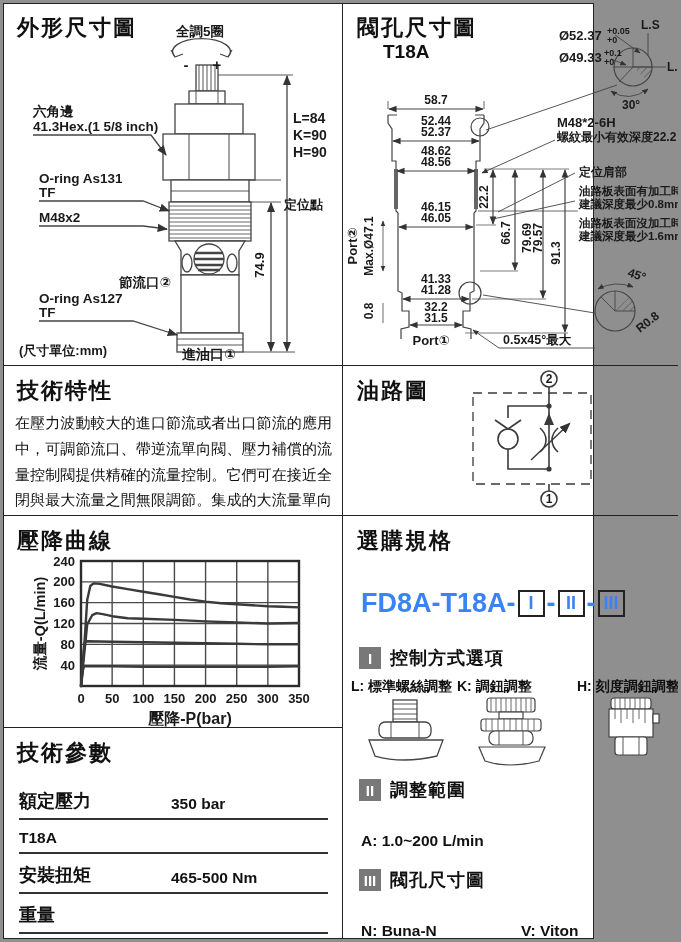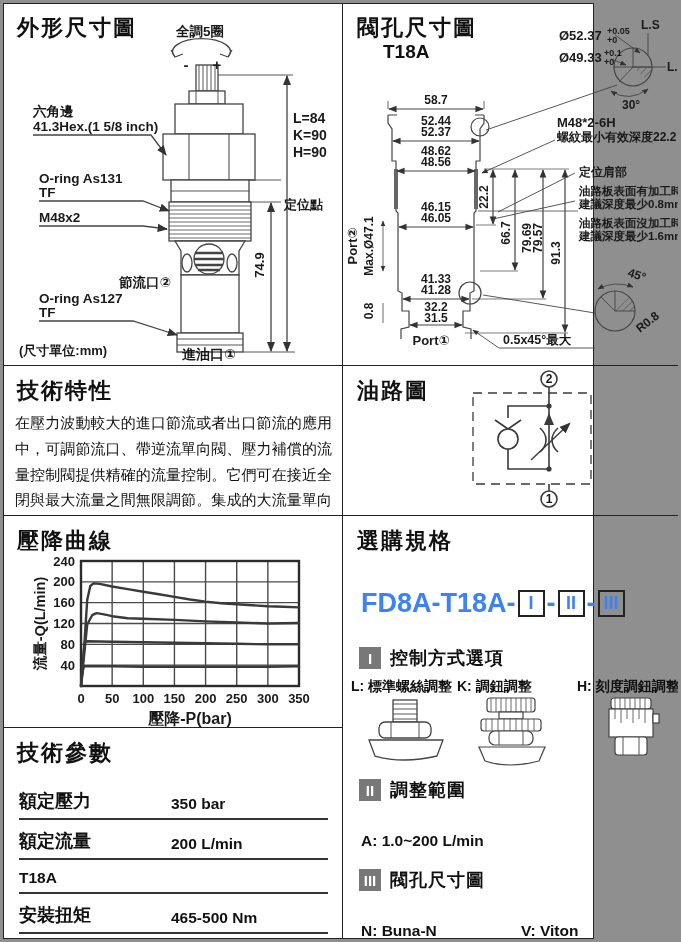--- a/index.html
+++ b/index.html
@@ -384,24 +384,20 @@
   </div>
 
   <div class="cell bR">
     <h2 class="ptitle">技術參數</h2>
     <div class="prm-rows">
       <div class="prm-row">
         <span class="k">額定壓力</span>
         <span class="v">350 bar</span>
       </div>
       <div class="prm-row">
-        <span class="k">額定流量</span>
-        <span class="v">200 L/min</span>
-      </div>
-      <div class="prm-row">
         <span class="v">T18A</span>
       </div>
       <div class="prm-row">
         <span class="k">安裝扭矩</span>
         <span class="v">465-500 Nm</span>
       </div>
       <div class="prm-row">
         <span class="k">重量</span>
 
       </div>

